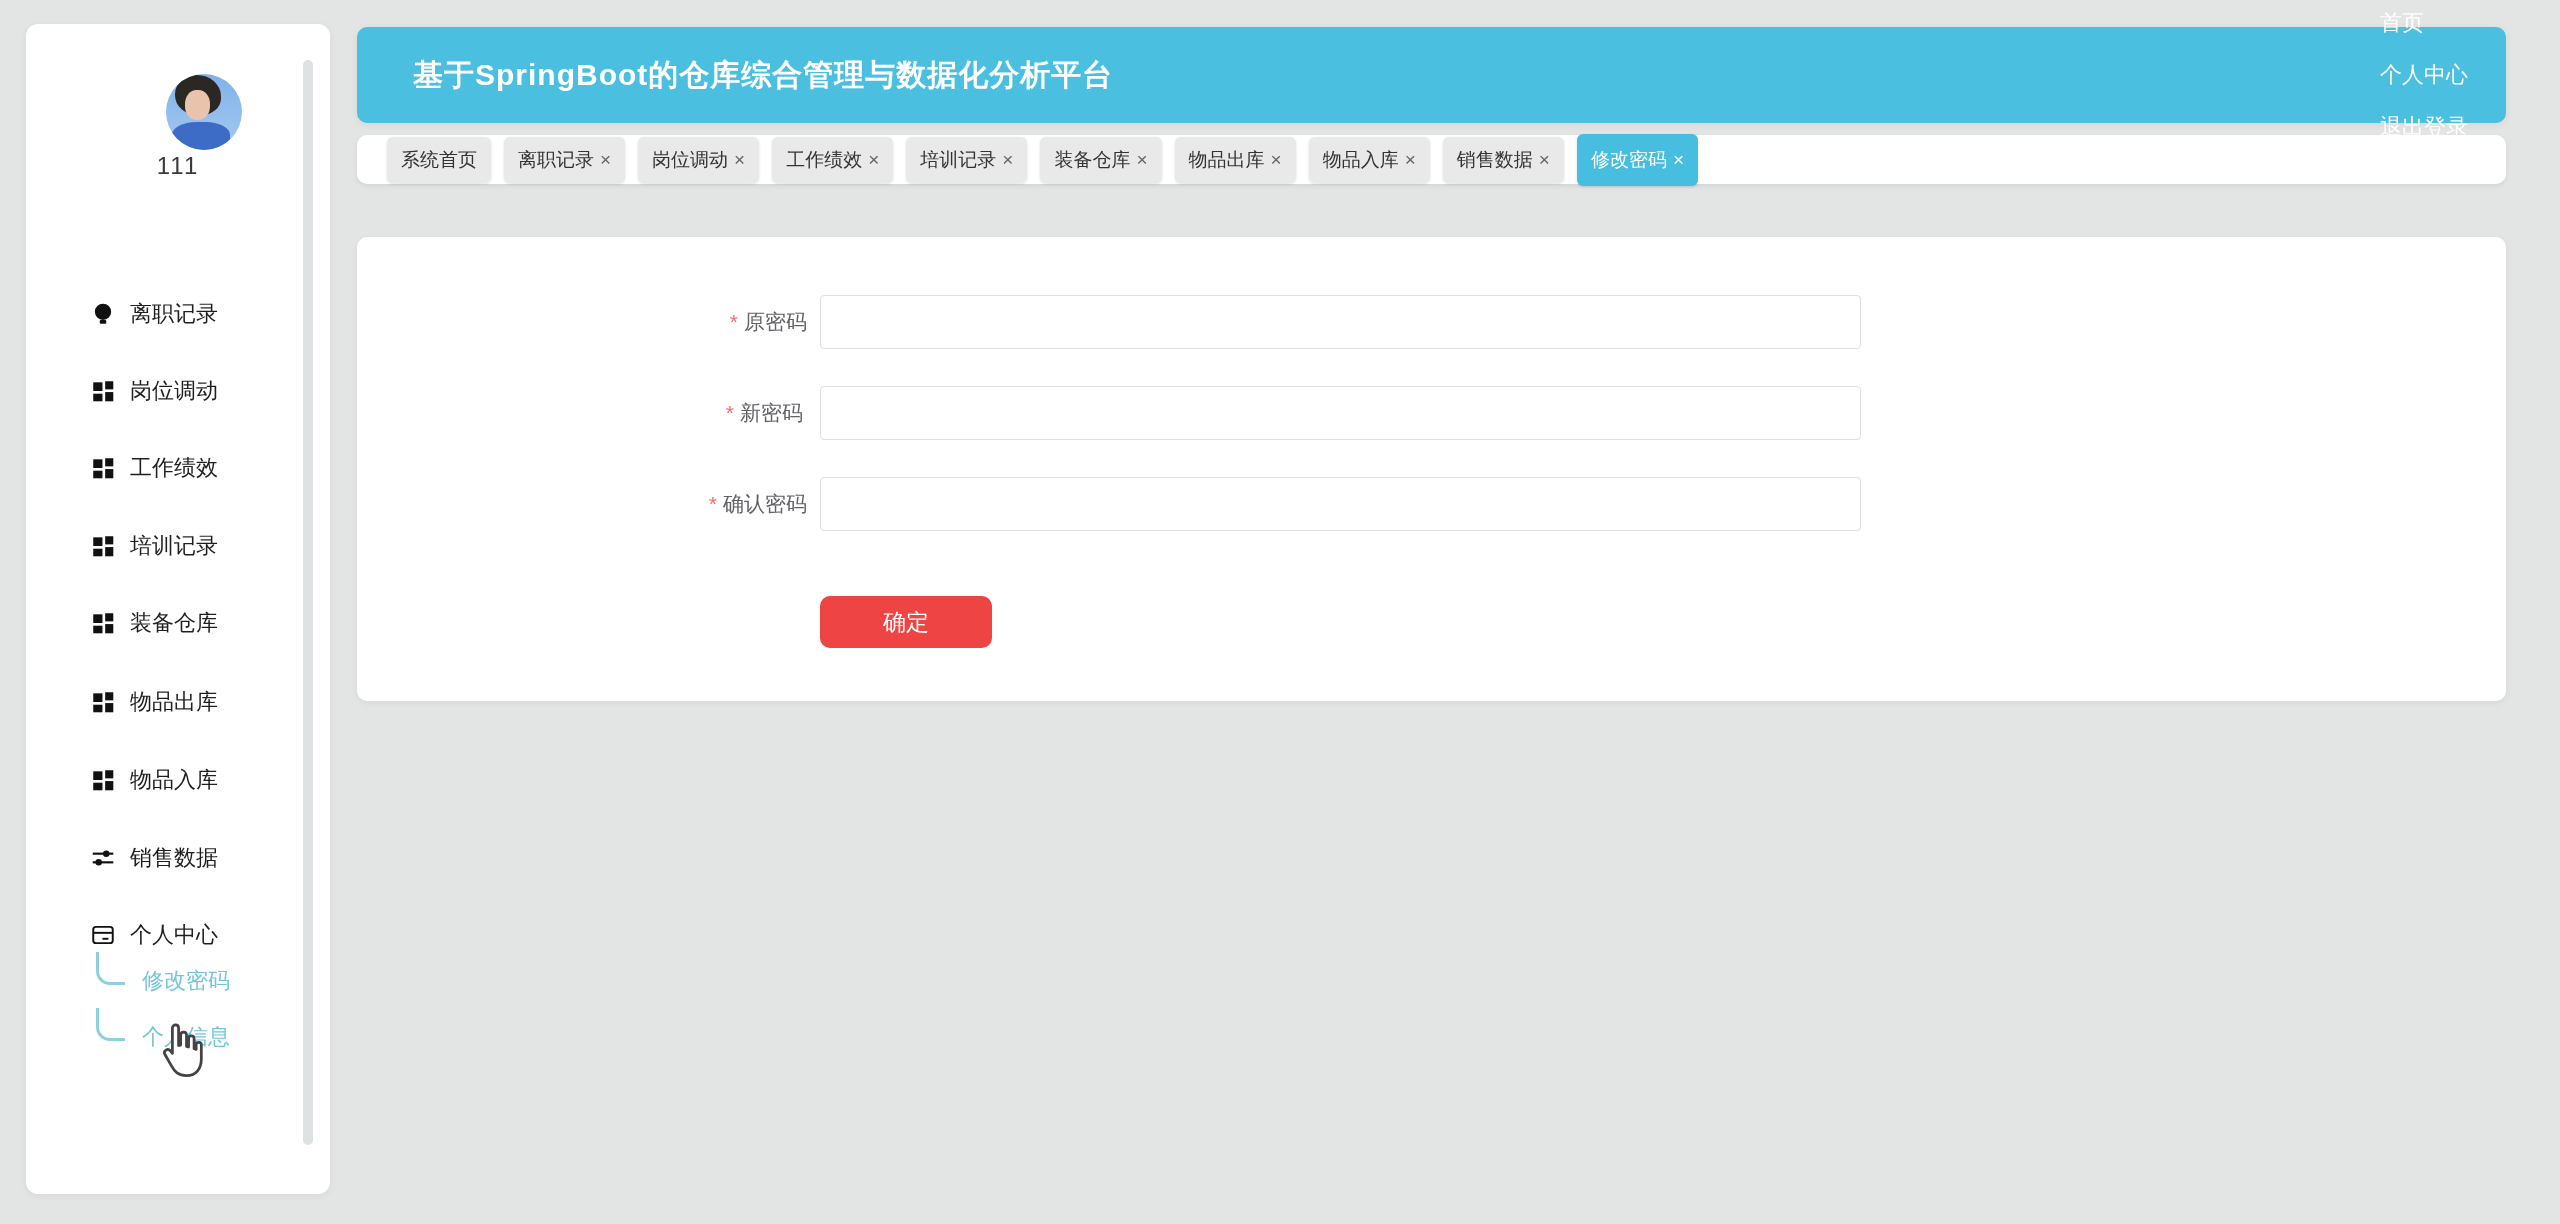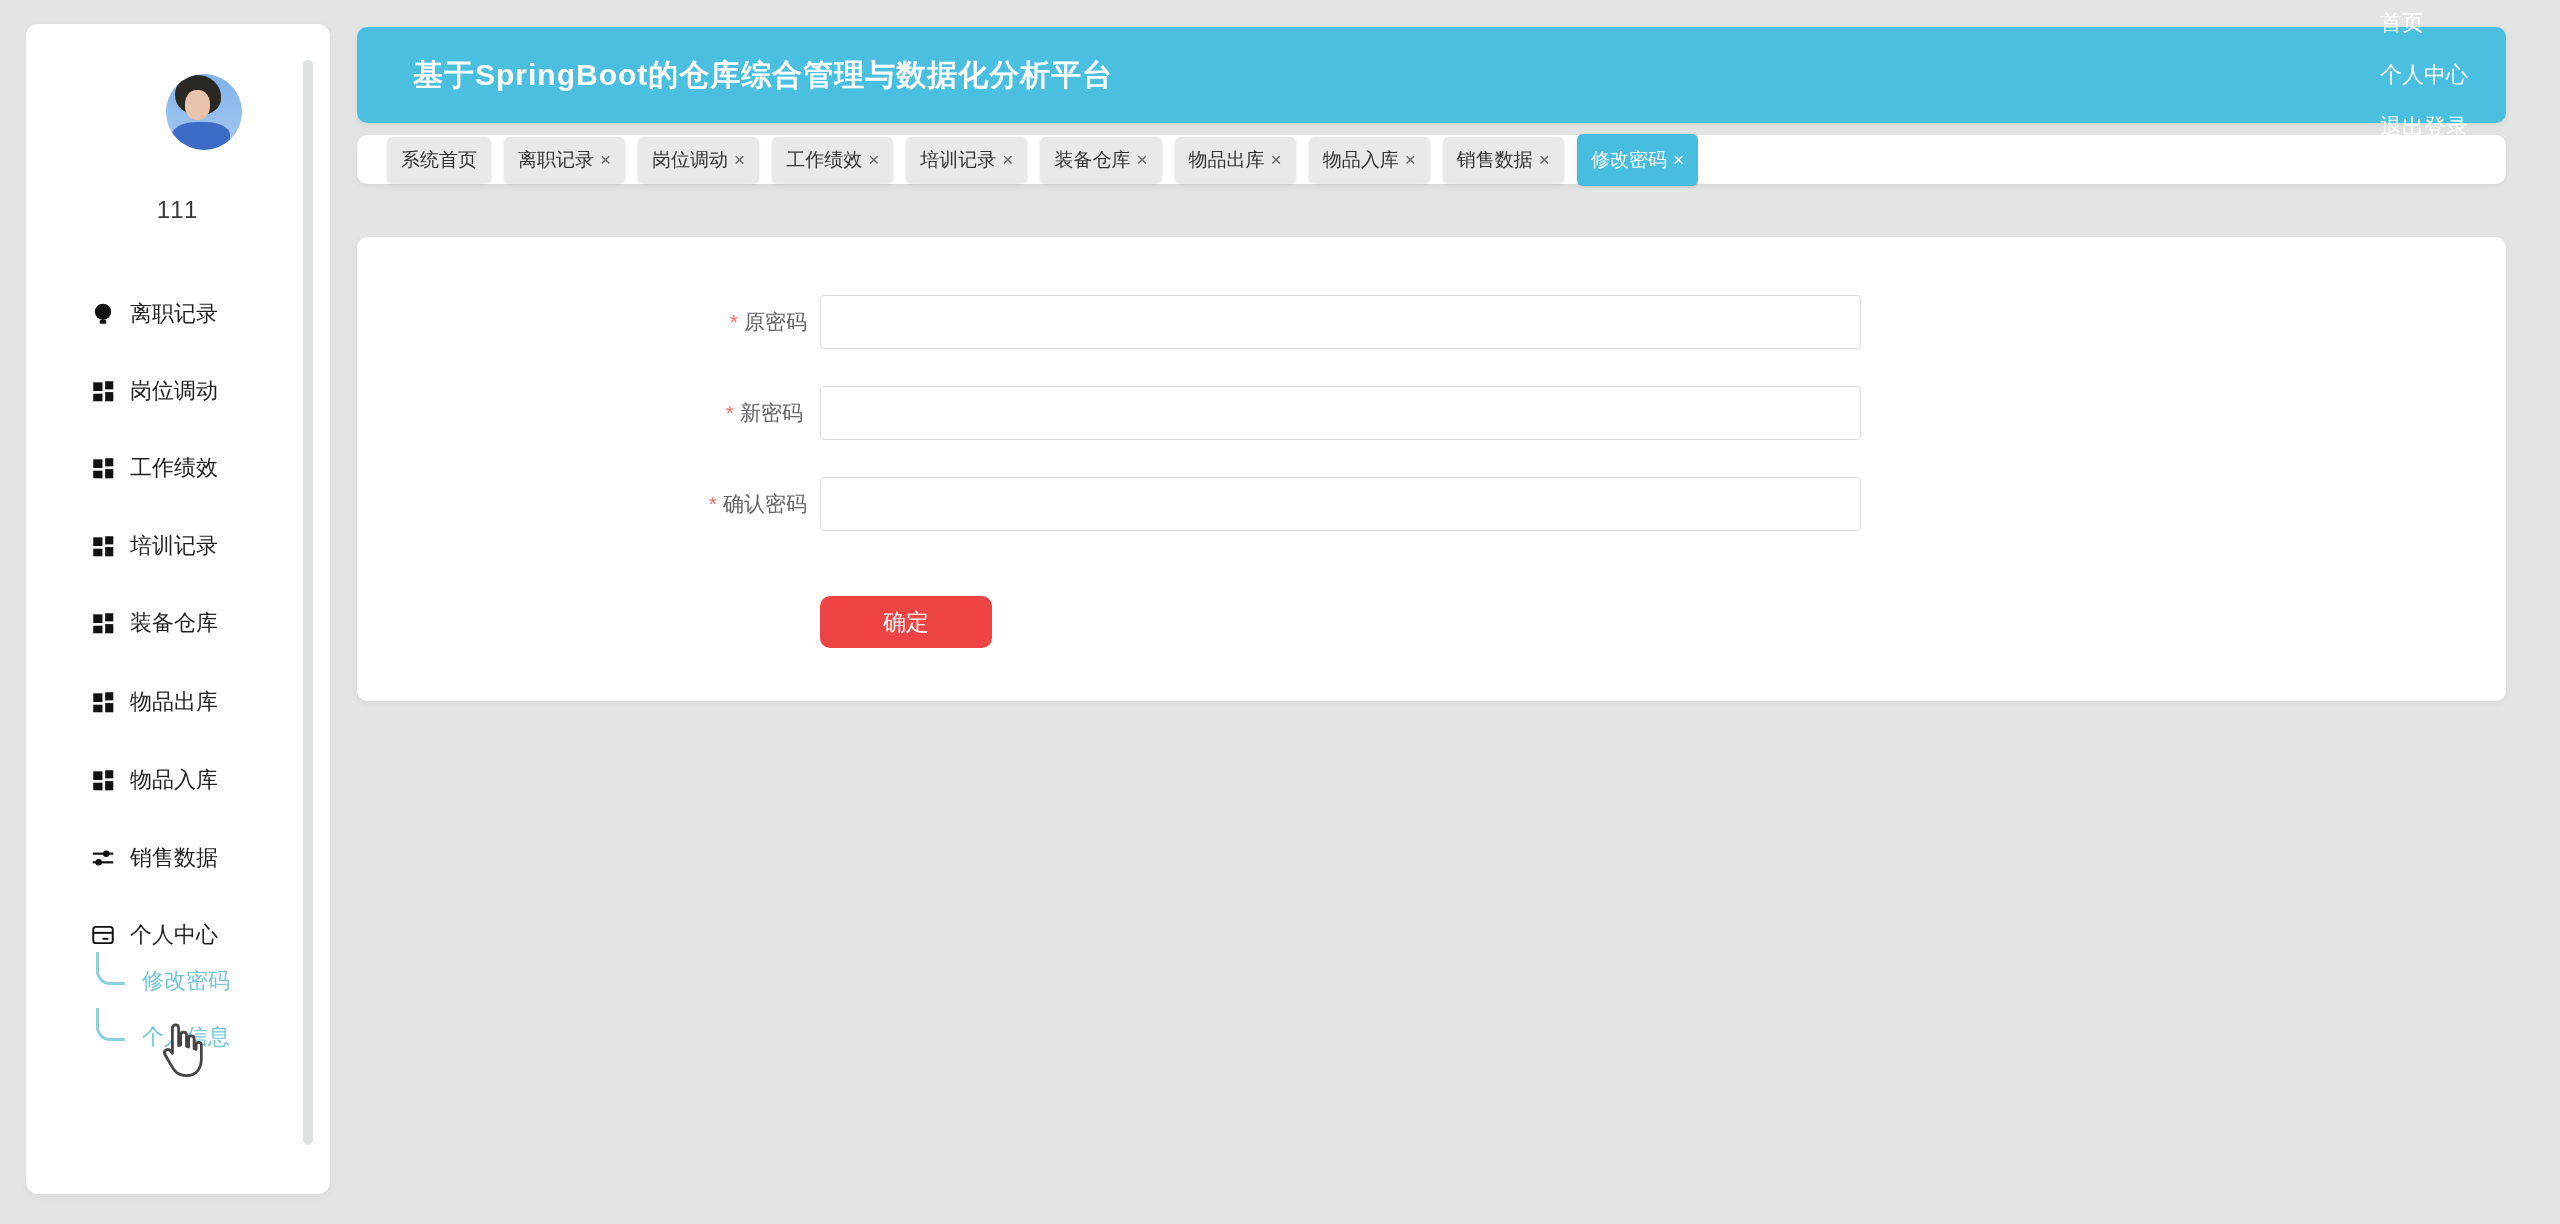--- a/index.html
+++ b/index.html
@@ -16,21 +16,21 @@
   }
   .avatar{
     position:absolute;left:140px;top:50px;width:76px;height:76px;border-radius:50%;
     overflow:hidden;background:linear-gradient(180deg,#7fb2e9,#a5c9f0);
   }
   .avatar .hair{position:absolute;left:9px;top:1px;width:46px;height:40px;background:#2b2824;border-radius:52% 58% 46% 54%;}
   .avatar .face{position:absolute;left:19px;top:16px;width:25px;height:30px;background:#e9c3ab;border-radius:46%;}
   .avatar .shirt{position:absolute;left:6px;top:48px;width:58px;height:30px;background:#3c6cc6;border-radius:42% 42% 0 0;}
   .username{
     position:absolute;left:0;top:128px;width:100%;text-align:center;
-    font-size:24px;color:#3a3a3a;letter-spacing:2px;margin-top:44px;
+    font-size:24px;color:#3a3a3a;letter-spacing:2px;
   }
   .menu-item{
     position:absolute;left:0;width:100%;height:44px;display:flex;align-items:center;
     padding-left:64px;box-sizing:border-box;cursor:pointer;
   }
   .menu-item .mi-icon{width:26px;height:26px;margin-right:14px;flex:0 0 26px;display:flex;align-items:center;}
   .menu-item .mi-label{font-size:22px;color:#1f1f1f;}
   .sub-connector{
     position:absolute;left:70px;width:26px;height:30px;
     border-left:3px solid #8fd0dd;border-bottom:3px solid #8fd0dd;

